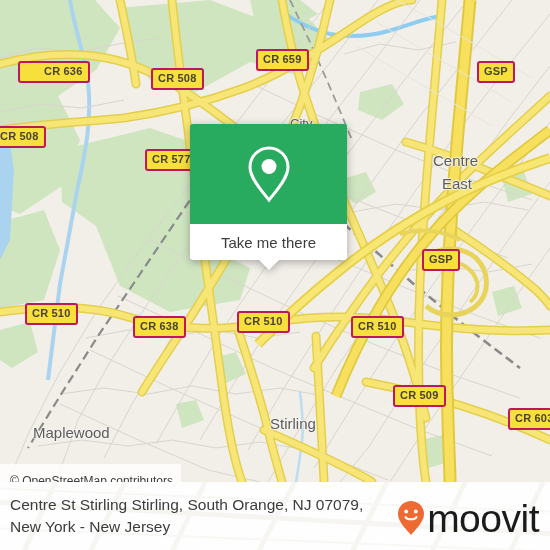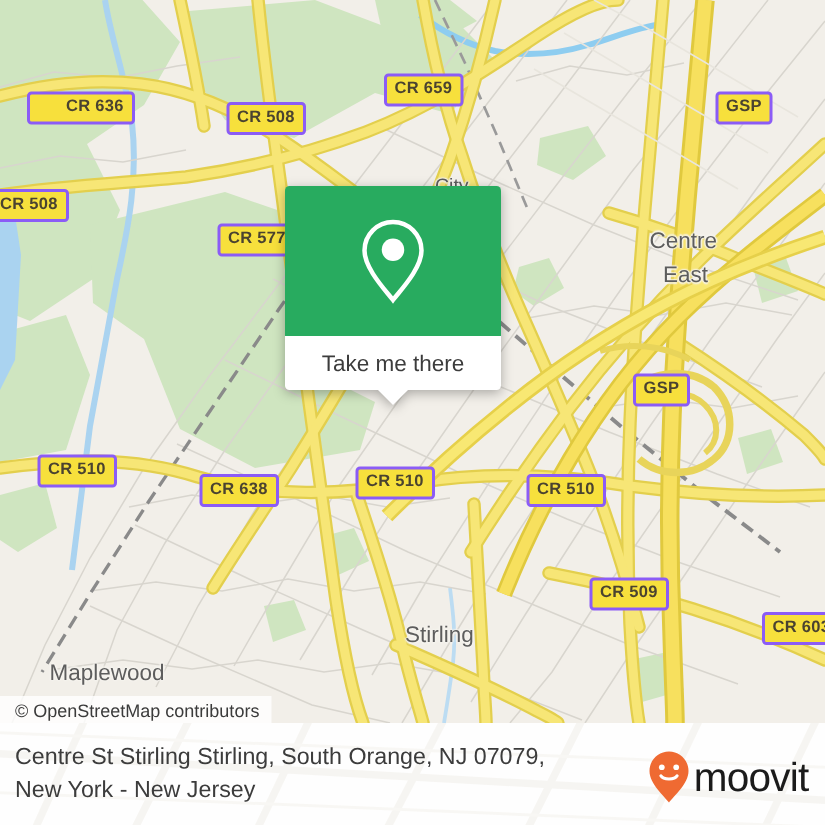--- a/index.html
+++ b/index.html
@@ -29,21 +29,21 @@
     height: 482px;
     overflow: hidden;
     background: #f2efe9;
   }
   #map svg { display: block; }
 
   
   .shield {
     position: absolute;
     background: #f7e03c;
-    border: 2px solid #8b5cf6;
+    border: 2px solid #be185d;
     border-radius: 3px;
     color: #4a4330;
     font-family: "Liberation Sans", sans-serif;
     font-size: 11px;
     font-weight: bold;
     line-height: 13px;
     padding: 2px 5px 3px 5px;
     white-space: nowrap;
     letter-spacing: 0.2px;
     box-sizing: border-box;
@@ -63,21 +63,21 @@
        0    1px 1px #f6f4ef,
        0   -1px 1px #f6f4ef;
   }
   .place.small { font-size: 13px; }
 
   
   #popup {
     position: absolute;
     left: 190px;
     top: 124px;
-    width: 144px;
+    width: 157px;
     filter: drop-shadow(0 2px 4px rgba(0,0,0,0.30));
   }
   #popup-green {
     background: #28ab5f;
     height: 100px;
     border-radius: 3px 3px 0 0;
     display: flex;
     align-items: center;
     justify-content: center;
   }
@@ -110,21 +110,21 @@
   
   #attribution {
     position: absolute;
     left: 0;
     top: 464px;
     background: rgba(255,255,255,0.80);
     color: #3b3b3b;
     font-family: "Liberation Sans", sans-serif;
     font-size: 12px;
     line-height: 18px;
-    padding: 1px 8px 2px 10px;
+    padding: 8px 8px 2px 10px;
   }
 
   
   #footer {
     position: absolute;
     left: 0;
     top: 482px;
     width: 550px;
     height: 68px;
     background: rgba(255,255,255,0.93);
@@ -156,21 +156,21 @@
     position: absolute;
     right: 11px;
     top: 18px;
     display: flex;
     align-items: center;
     z-index: 2;
   }
   #logo-word {
     color: #1b1b1b;
     font-family: "Liberation Sans", sans-serif;
-    font-size: 27px;
+    font-size: 39px;
     line-height: 31px;
     letter-spacing: -0.5px;
     margin-left: 1px;
   }
 </style>
 </head>
 <body>
 
 <div id="screen">
 
@@ -314,21 +314,21 @@
     <div class="shield" style="left:25px;  top:303px;">CR 510</div>
     <div class="shield" style="left:133px; top:316px;">CR 638</div>
     <div class="shield" style="left:237px; top:311px;">CR 510</div>
     <div class="shield" style="left:351px; top:316px;">CR 510</div>
     <div class="shield" style="left:393px; top:385px;">CR 509</div>
     <div class="shield" style="left:508px; top:408px;">CR 603</div>
 
     <div class="place small" style="left:290px; top:115px;">City</div>
     <div class="place" style="left:442px; top:136px;margin-top:39px;">East</div>
     <div class="place" style="left:433px; top:152px;">Centre</div>
-    <div class="place" style="left:33px;  top:424px;margin-top:16px;">Maplewood</div>
+    <div class="place" style="left:33px;  top:424px;">Maplewood</div>
     <div class="place" style="left:270px; top:415px;">Stirling</div>
 
     <div id="popup">
       <div id="popup-green">
         <svg width="46" height="58" viewBox="0 0 46 58">
           <path d="M23,3 C12.5,3 4,11.5 4,22 C4,34 18,48.5 23,55 C28,48.5 42,34 42,22 C42,11.5 33.5,3 23,3 Z" fill="none" stroke="#ffffff" stroke-width="3"></path>
           <circle cx="23" cy="21.5" r="7.5" fill="#ffffff"></circle>
         </svg>
       </div>
       <div id="popup-white">

